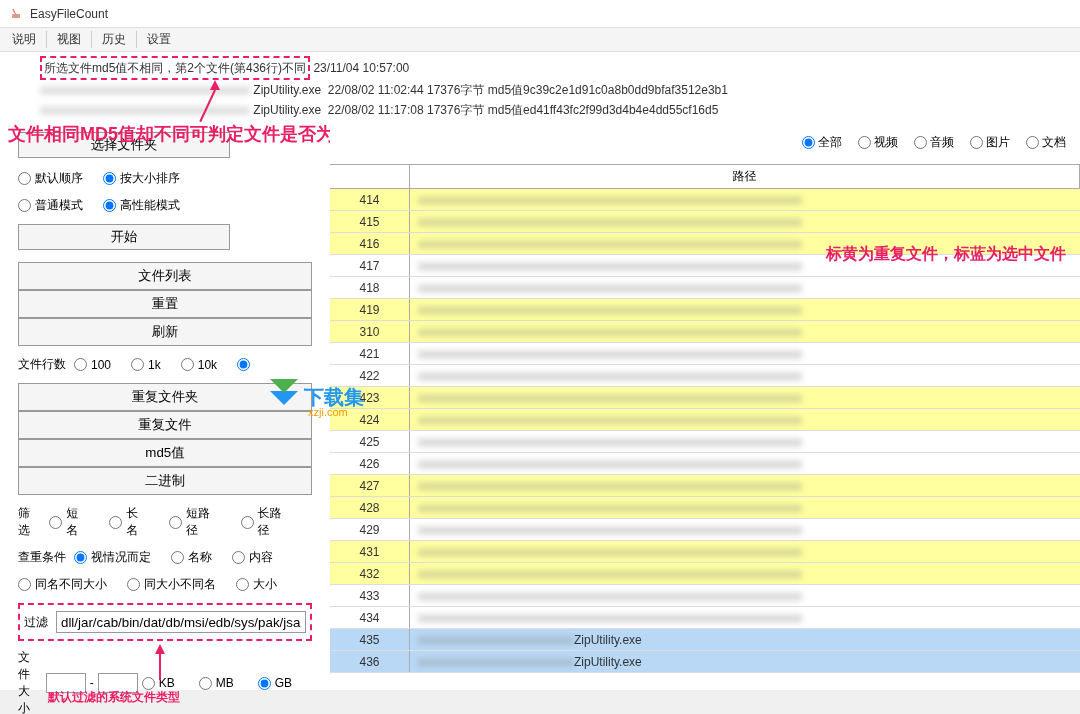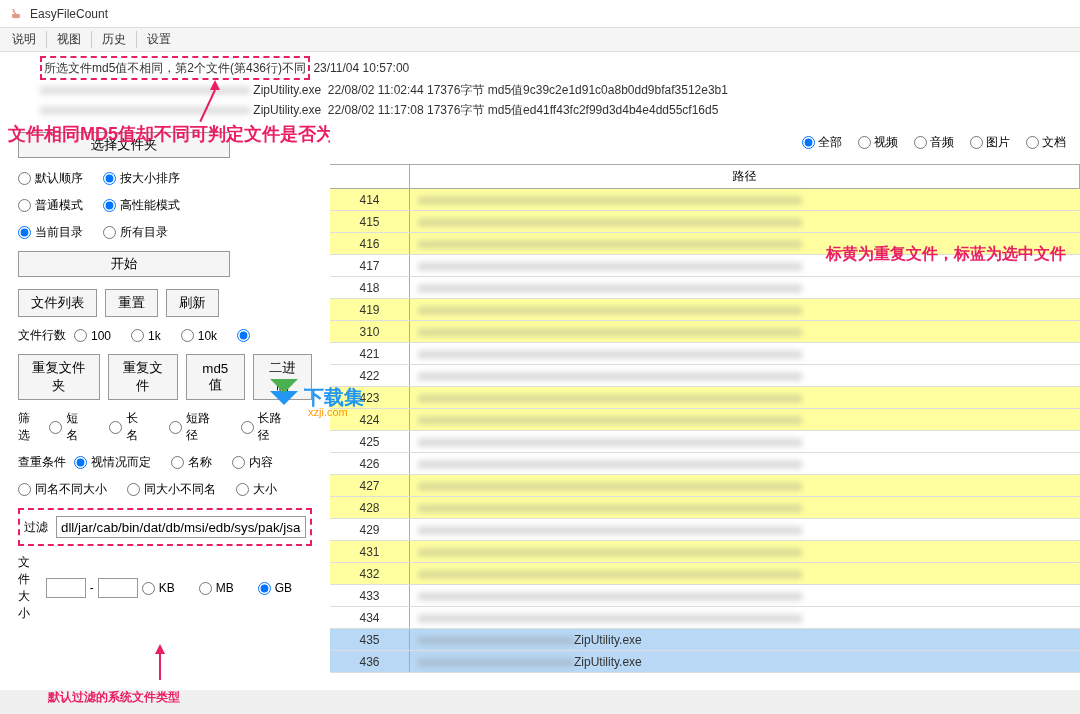--- a/index.html
+++ b/index.html
@@ -18,21 +18,21 @@
 .arrow1 { position: absolute; top: 80px; left: 200px; width: 30px; height: 45px; }
 .arrow1::after { content: ''; position: absolute; width: 0; height: 0; border-left: 5px solid transparent; border-right: 5px solid transparent; border-bottom: 10px solid #e91e63; top: 0; left: 10px; }
 .arrow1::before { content: ''; position: absolute; width: 2px; height: 35px; background: #e91e63; top: 10px; left: 14px; transform: rotate(25deg); transform-origin: top; }
 .main-area { display: flex; background: #fff; height: calc(100% - 148px); }
 .left-panel { width: 330px; padding: 8px 18px; background: #fff; }
 .right-panel { flex: 1; background: #fff; position: relative; }
 .wide-btn { width: 212px; height: 26px; background: #f5f5f5; border: 1px solid #999; margin-bottom: 12px; display: flex; align-items: center; justify-content: center; cursor: pointer; }
 .radio-row { display: flex; margin-bottom: 10px; align-items: center; }
 .radio-group { display: flex; align-items: center; margin-right: 20px; }
 .radio-group input { margin-right: 4px; }
-.btn-row { display: flex; gap: 8px; margin-bottom: 10px; }
+.btn-row { display: flex; gap: 0; margin-bottom: 10px; flex-direction: column; }
 .small-btn { padding: 4px 12px; background: #f5f5f5; border: 1px solid #999; cursor: pointer; }
 .row-label { display: inline-block; margin-right: 8px; }
 .filter-hl { border: 2px dashed #e91e63; padding: 6px 4px; margin-top: 4px; margin-bottom: 8px; display: flex; align-items: center; }
 .filter-input { flex: 1; border: 1px solid #999; padding: 2px 4px; background: #fff; height: 22px; }
 .size-row { display: flex; align-items: center; gap: 4px; margin-top: 6px; }
 .size-input { width: 40px; border: 1px solid #999; height: 20px; padding: 1px 2px; }
 .annotation2 { color: #e91e63; font-size: 12px; font-weight: bold; position: absolute; bottom: 8px; left: 48px; }
 .arrow2 { position: absolute; bottom: 34px; left: 160px; }
 .arrow2::after { content: ''; position: absolute; width: 0; height: 0; border-left: 5px solid transparent; border-right: 5px solid transparent; border-bottom: 10px solid #e91e63; top: -36px; left: -5px; }
 .arrow2::before { content: ''; position: absolute; width: 2px; height: 28px; background: #e91e63; top: -28px; left: -1px; }
@@ -116,30 +116,20 @@
     <div class="radio-row">
       <label class="radio-group">
           <input type="radio" style="">
           <span>普通模式</span>
         </label>
       <label class="radio-group">
           <input type="radio" checked="" style="">
           <span>高性能模式</span>
         </label>
     </div>
-    <div class="radio-row">
-      <label class="radio-group">
-          <input type="radio" checked="" style="">
-          <span>当前目录</span>
-        </label>
-      <label class="radio-group">
-          <input type="radio" style="">
-          <span>所有目录</span>
-        </label>
-    </div>
 
     <button class="wide-btn">开始</button>
 
     <div class="btn-row">
       <button class="small-btn">文件列表</button>
       <button class="small-btn">重置</button>
       <button class="small-btn">刷新</button>
     </div>
 
     <div class="radio-row">

